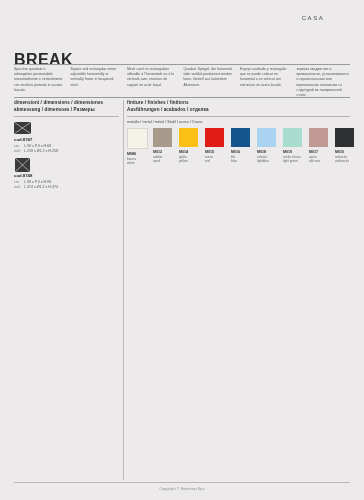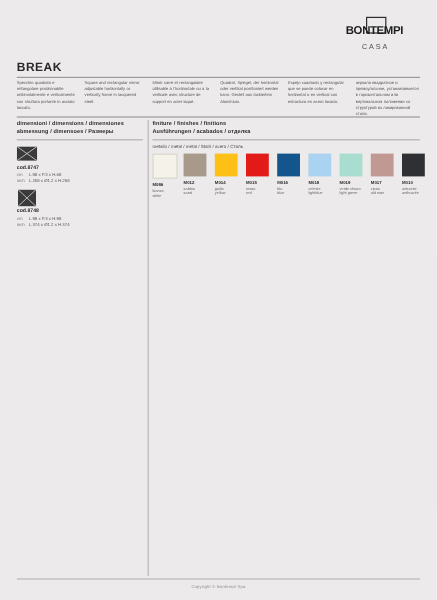--- a/index.html
+++ b/index.html
@@ -60,21 +60,21 @@
     letter-spacing: 1.6px;
     color: #4a4a4a;
     margin-top: 1px;
   }
 
   
   .title {
     position: absolute;
     left: 14px;
     top: 51px;
-    font-size: 10px;
+    font-size: 16px;
     font-weight: bold;
     letter-spacing: 0.4px;
     color: #2a2a2a;
   }
   .rule-top {
     position: absolute;
     left: 14px;
     top: 64px;
     width: 336px;
     height: 1px;
@@ -238,24 +238,20 @@
     color: #8b8b8b;
     letter-spacing: 0.2px;
   }
 </style>
 </head>
 <body>
 
 <div class="page">
 
   <div class="logo-wrap">
-    <div class="logo-mark">
-      <div class="logo-box"></div>
-      <div class="logo-word">BONTEMPI</div>
-    </div>
     <div class="logo-sub">CASA</div>
   </div>
 
   <div class="title">BREAK</div>
   <div class="rule-top"></div>
 
   <div class="desc-row">
     <div class="desc-col">Specchio quadrato e rettangolare posizionabile orizzontalmente e verticalmente con struttura portante in acciaio laccato.</div>
     <div class="desc-col">Square and rectangular mirror adjustable horizontally or vertically frame in lacquered steel.</div>
     <div class="desc-col">Miroir carré et rectangulaire utilisable à l'horizontale ou à la verticale avec structure de support en acier laqué.</div>

